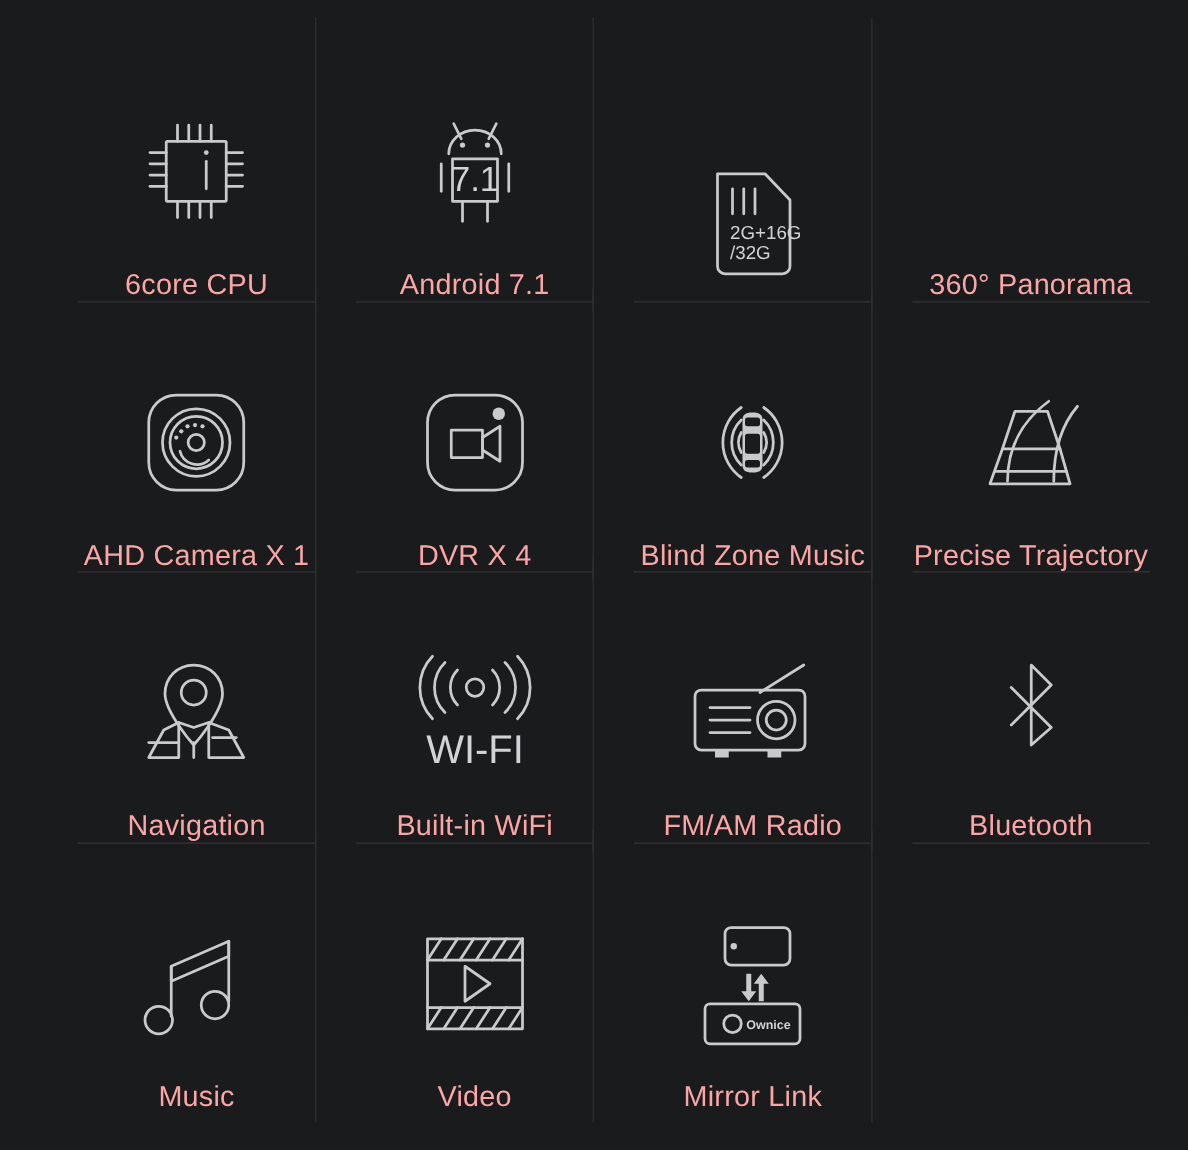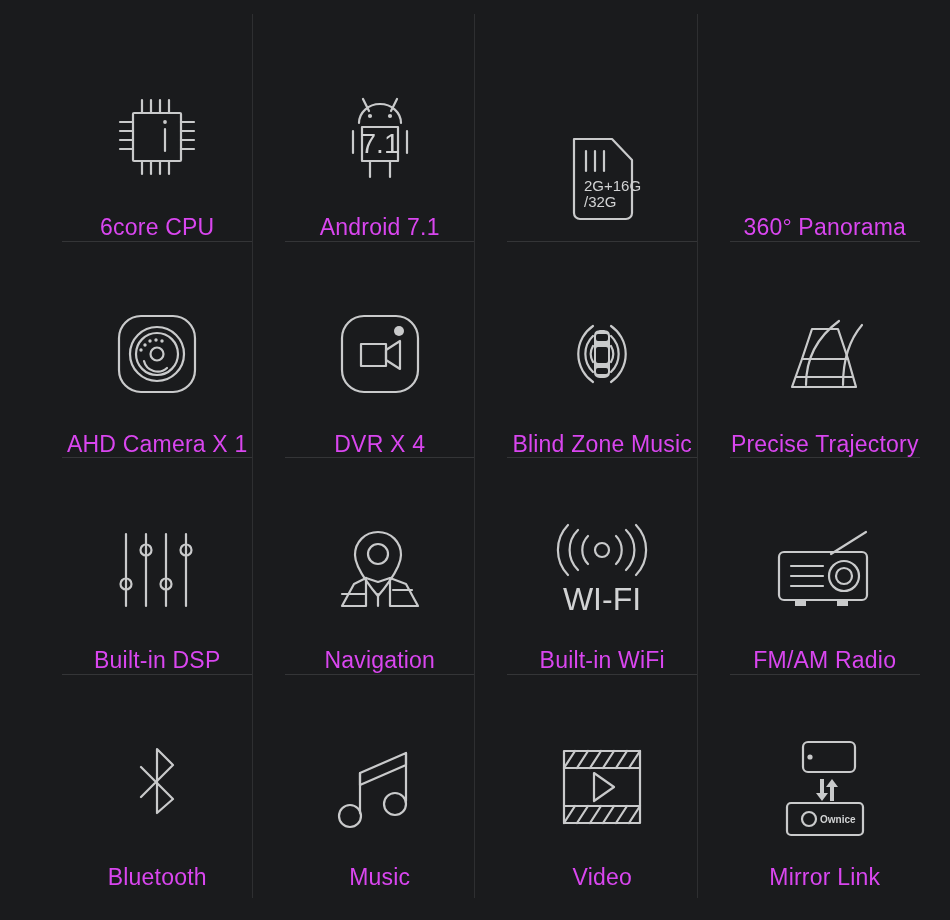--- a/index.html
+++ b/index.html
@@ -63,21 +63,21 @@
     justify-content: center;
   }
   .icon-wrap svg {
     display: block;
     overflow: visible;
   }
   .label {
     margin-top: 16px;
     font-size: 23px;
     line-height: 1.1;
-    color: #d946ef;
+    color: #fca5a5;
     letter-spacing: 0.2px;
     text-align: center;
     white-space: nowrap;
   }
   .st { stroke: #c9cacb; fill: none; stroke-width: 2.2; stroke-linecap: round; stroke-linejoin: round; }
   .st-thin { stroke: #c9cacb; fill: none; stroke-width: 1.8; stroke-linecap: round; stroke-linejoin: round; }
   .fl { fill: #c9cacb; }
   .glyph { fill: #d2d3d4; font-family: "Liberation Sans", sans-serif; }
 </style>
 </head>
@@ -210,39 +210,20 @@
         <path class="st" d="M36 22 L62 22 L72 52 L80 80 L16 80 L26 52 Z"></path>
         <line class="st" x1="26" y1="52" x2="72" y2="52"></line>
         <line class="st" x1="20" y1="70" x2="77" y2="70"></line>
         <path class="st" d="M30 78 C30 48 44 28 63 14" stroke-width="2.4"></path>
         <path class="st" d="M67 78 C67 50 74 32 86 18" stroke-width="2.4"></path>
       </svg>
     </div>
     <div class="label">Precise Trajectory</div>
   </div>
 
-  <div class="cell">
-    <div class="icon-wrap">
-      <svg width="90" height="92" viewBox="0 0 90 92">
-        <g class="st" stroke-width="2.4">
-          <line x1="14" y1="10" x2="14" y2="82"></line>
-          <line x1="34" y1="10" x2="34" y2="82"></line>
-          <line x1="54" y1="10" x2="54" y2="82"></line>
-          <line x1="74" y1="10" x2="74" y2="82"></line>
-        </g>
-        <g class="st" fill="#1a1b1d" stroke-width="2.4">
-          <circle cx="14" cy="60" r="5.5"></circle>
-          <circle cx="34" cy="26" r="5.5"></circle>
-          <circle cx="54" cy="60" r="5.5"></circle>
-          <circle cx="74" cy="26" r="5.5"></circle>
-        </g>
-      </svg>
-    </div>
-    <div class="label">Built-in DSP</div>
-  </div>
 
   <div class="cell">
     <div class="icon-wrap">
       <svg width="96" height="92" viewBox="0 0 96 92">
         <path class="st" d="M22 60 L34 54 L34 82 L10 82 Z"></path>
         <line class="st" x1="10" y1="70" x2="34" y2="70"></line>
         <path class="st" d="M58 54 L74 60 L86 82 L58 82 Z"></path>
         <line class="st" x1="61" y1="66" x2="80" y2="66"></line>
         <line class="st" x1="46" y1="70" x2="46" y2="82"></line>
         <path class="st" d="M34 54 L46 58 L58 54" fill="none"></path>

